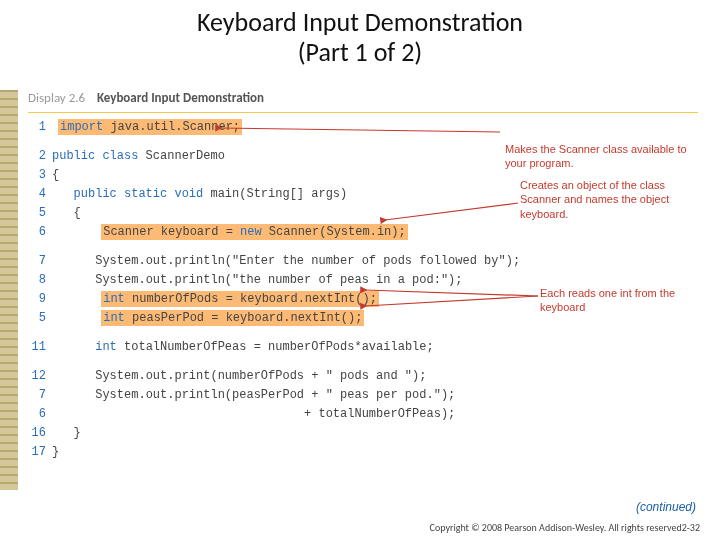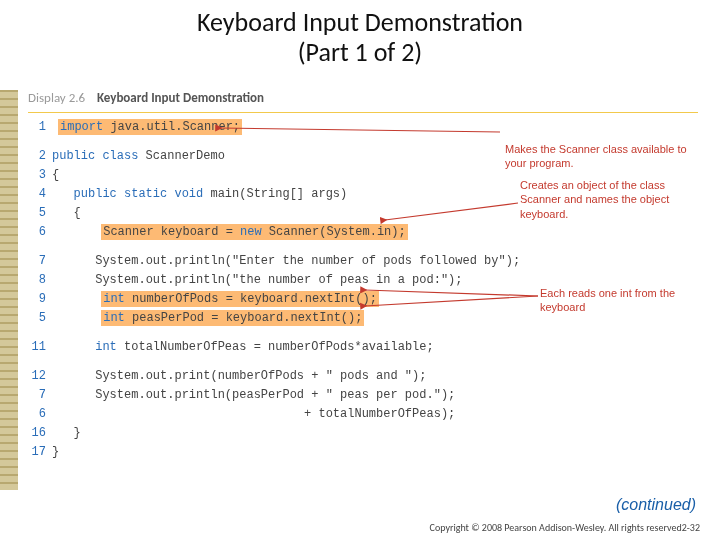--- a/index.html
+++ b/index.html
@@ -97,21 +97,21 @@
     font-size: 10px;
     color: #444;
     display: flex;
     justify-content: flex-end;
   }
   .continued {
     position: absolute;
     right: 24px;
     bottom: 26px;
     font-family: "Comic Sans MS", cursive, sans-serif;
-    font-size: 16px;
+    font-size: 12px;
     color: #1a5fa8;
     font-style: italic;
   }
 </style>
 </head>
 <body>
 
 <div class="side-stripe"></div>
 
 <div class="title">

